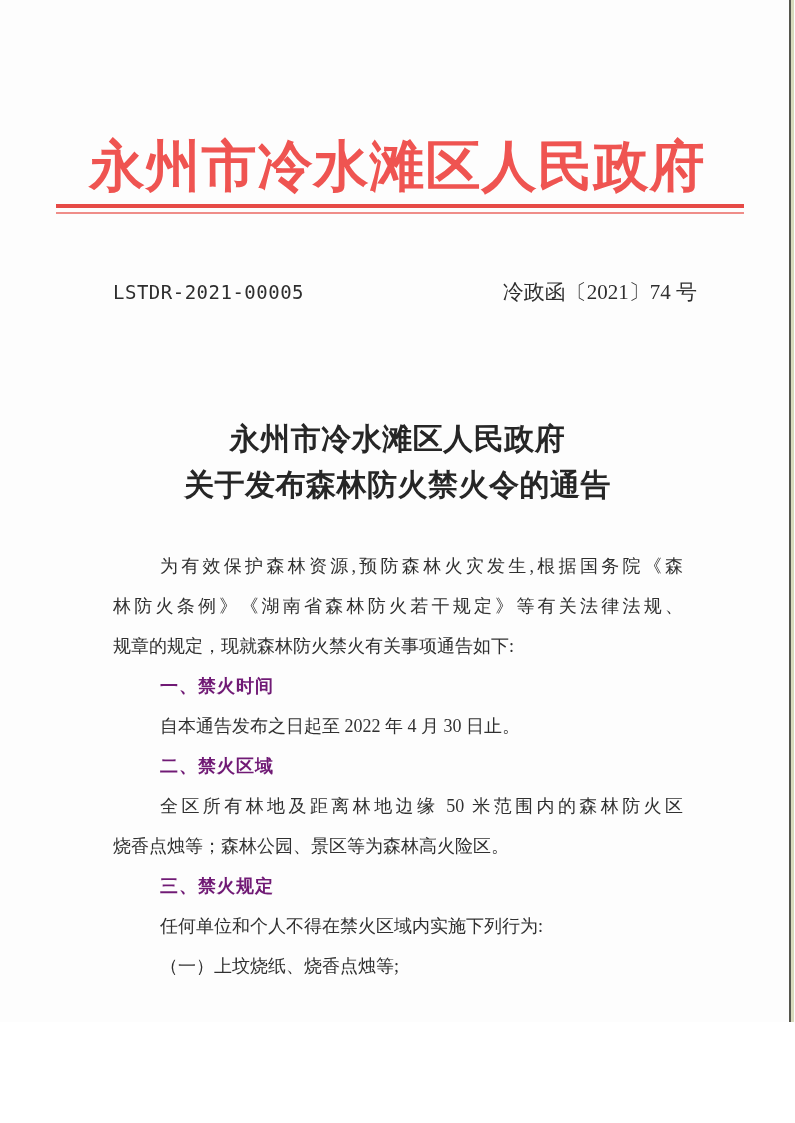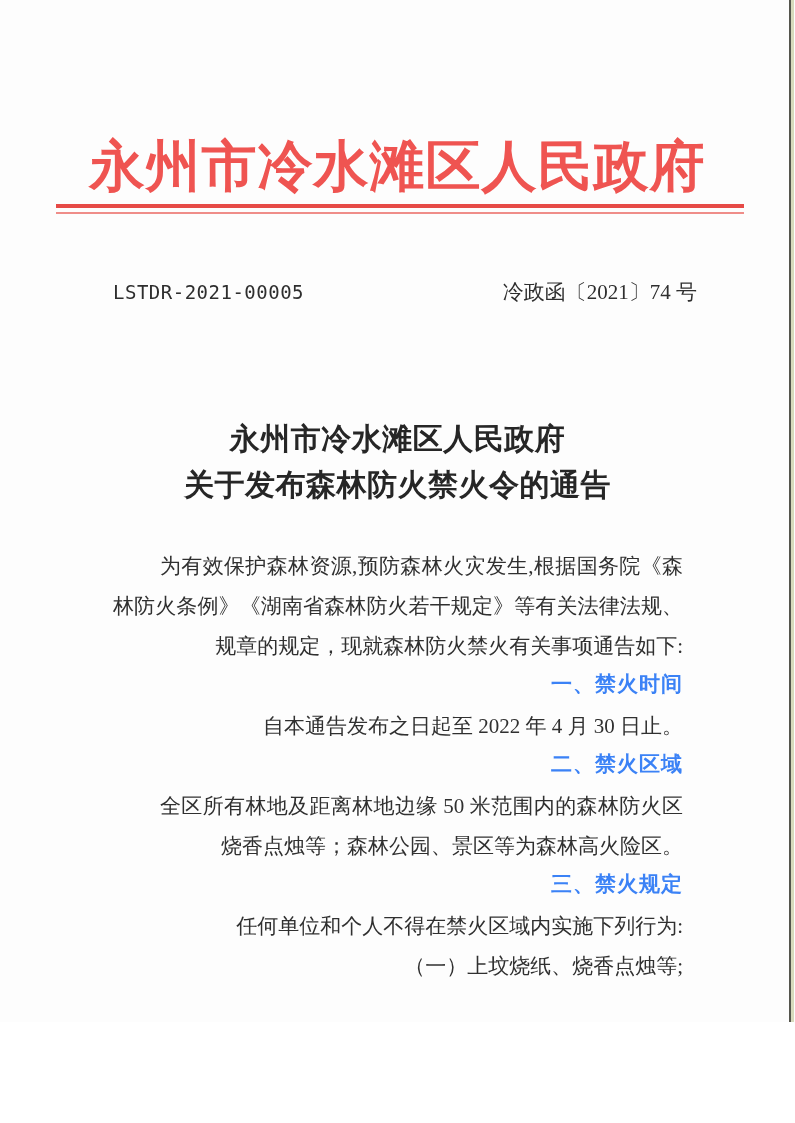--- a/index.html
+++ b/index.html
@@ -72,36 +72,36 @@
     line-height: 46px;
     color: #262626;
     letter-spacing: 0.5px;
   }
 
   
   .notice-body {
     position: absolute;
     top: 546px; left: 113px;
     width: 570px;
-    font-size: 21px;
+    font-size: 18px;
     line-height: 40px;
     color: #303030;
   }
-  .bline { margin: 0; white-space: nowrap; text-align: right; }
+  .bline { margin: 0; white-space: nowrap; }
   .indent { text-indent: 47px; }
   .fill {
     white-space: normal;
     text-align: justify;
     text-align-last: justify;
     text-justify: inter-ideograph;
   }
   .heading {
-    font-family: Liberation Mono, monospace;
+    font-family: Liberation Serif, serif;
     font-weight: bold;
-    color: #3b82f6;
+    color: #701a75;
     letter-spacing: 1px;
   }
 
   
   .page-number {
     position: absolute;
     top: 1036px; left: 0;
     width: 100%;
     text-align: center;
     font-size: 14px;

